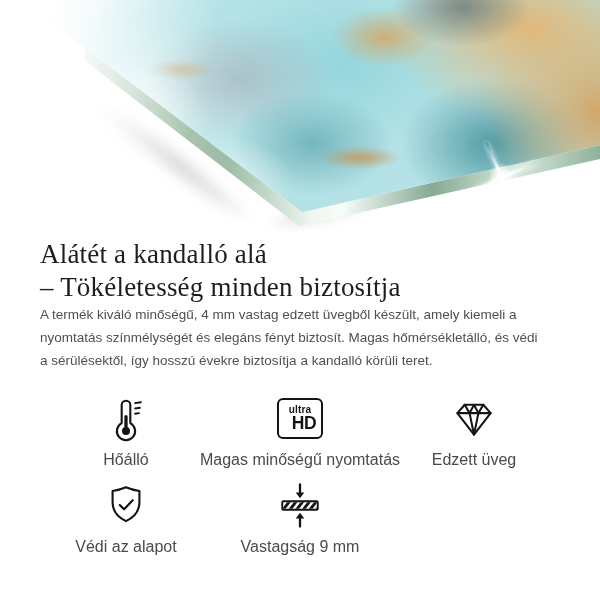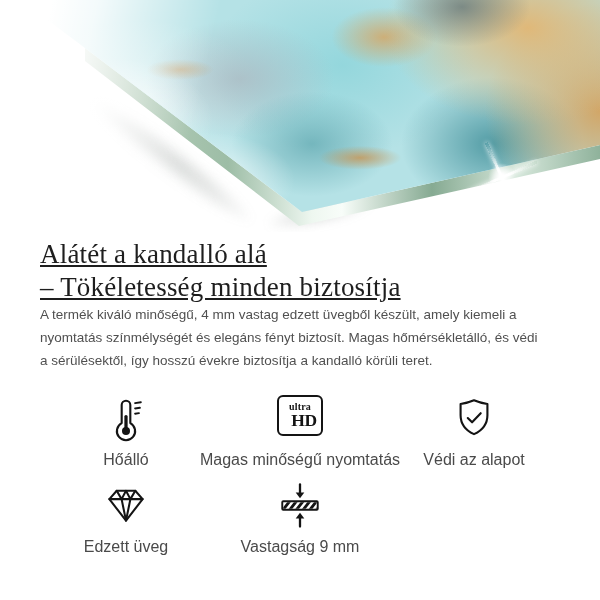--- a/index.html
+++ b/index.html
@@ -80,37 +80,37 @@
   .content{padding:0 40px;}
   h1{
     margin-top:6px;
     font-family:"Liberation Serif",serif;
     font-weight:400;
     font-size:27px;
     line-height:1.22;
     letter-spacing:.2px;
     color:var(--text-dark,#1e1e1e);
   }
-  h1 span{display:block;text-decoration:underline;}
+  h1 span{display:block;}
   .description{
     max-width:504px;
     font-size:13.5px;
     line-height:1.7;
     color:var(--text-gray,#505050);
   }
 
   
   .features{
     display:grid;
     grid-template-columns:repeat(3,1fr);
     row-gap:13px;
     margin:22px 12px 0;
   }
   .feature{display:flex;flex-direction:column;align-items:center;}
-  .icon-box{height:47px;display:flex;justify-content:center;font-family:Liberation Serif, serif;}
+  .icon-box{height:47px;display:flex;align-items:center;justify-content:center;}
   .feature .label{margin-top:9px;font-size:16px;color:#4a4a4a;white-space:nowrap;}
   .icon-box svg{display:block;}
 
   .hd-badge{
     width:46px;height:41px;
     border:2.6px solid var(--icon-ink,#141414);
     border-radius:6px;
     display:flex;flex-direction:column;align-items:center;justify-content:center;
     color:var(--icon-ink,#141414);
   }
@@ -162,38 +162,38 @@
           <div class="hd-badge">
             <span class="t1">ultra</span>
             <span class="t2">HD</span>
           </div>
         </div>
         <div class="label">Magas minőségű nyomtatás</div>
       </div>
 
       <div class="feature">
         <div class="icon-box">
-          <svg width="46" height="47" viewBox="0 0 48 48" fill="none" stroke="#141414" stroke-width="2.2" stroke-linecap="round" stroke-linejoin="round">
-            <path d="M24 5 c4.5 2 9.5 3.2 14 3.8 V20.5 c0 9.8-6.3 16.2-14 19.8 c-7.7-3.6-14-10-14-19.8 V8.8 C14.5 8.2 19.5 7 24 5 Z"></path>
-            <path d="M17.5 23.5 l4.5 4.5 L31 18.5"></path>
-          </svg>
-        </div>
-        <div class="label">Védi az alapot</div>
-      </div>
-
-      <div class="feature">
-        <div class="icon-box">
           <svg width="48" height="45" viewBox="0 0 48 46" fill="none" stroke="#141414" stroke-width="2.1" stroke-linecap="round" stroke-linejoin="round">
             <path d="M14.5 9 h19 L41 17.5 24 39.5 7 17.5 Z"></path>
             <path d="M7 17.5 h34"></path>
             <path d="M14.5 9 l5 8.5 L24 9 l4.5 8.5 L33.5 9"></path>
             <path d="M19.5 17.5 L24 39.5 l4.5 -22"></path>
           </svg>
         </div>
         <div class="label">Edzett üveg</div>
+      </div>
+
+      <div class="feature">
+        <div class="icon-box">
+          <svg width="46" height="47" viewBox="0 0 48 48" fill="none" stroke="#141414" stroke-width="2.2" stroke-linecap="round" stroke-linejoin="round">
+            <path d="M24 5 c4.5 2 9.5 3.2 14 3.8 V20.5 c0 9.8-6.3 16.2-14 19.8 c-7.7-3.6-14-10-14-19.8 V8.8 C14.5 8.2 19.5 7 24 5 Z"></path>
+            <path d="M17.5 23.5 l4.5 4.5 L31 18.5"></path>
+          </svg>
+        </div>
+        <div class="label">Védi az alapot</div>
       </div>
 
 
       <div class="feature">
         <div class="icon-box">
           <svg width="46" height="47" viewBox="0 0 48 48" fill="none" stroke="#141414" stroke-linecap="round">
             <defs>
               <clipPath id="barClip">
                   <rect x="6.5" y="20.5" width="35" height="7"></rect>
                 </clipPath>

